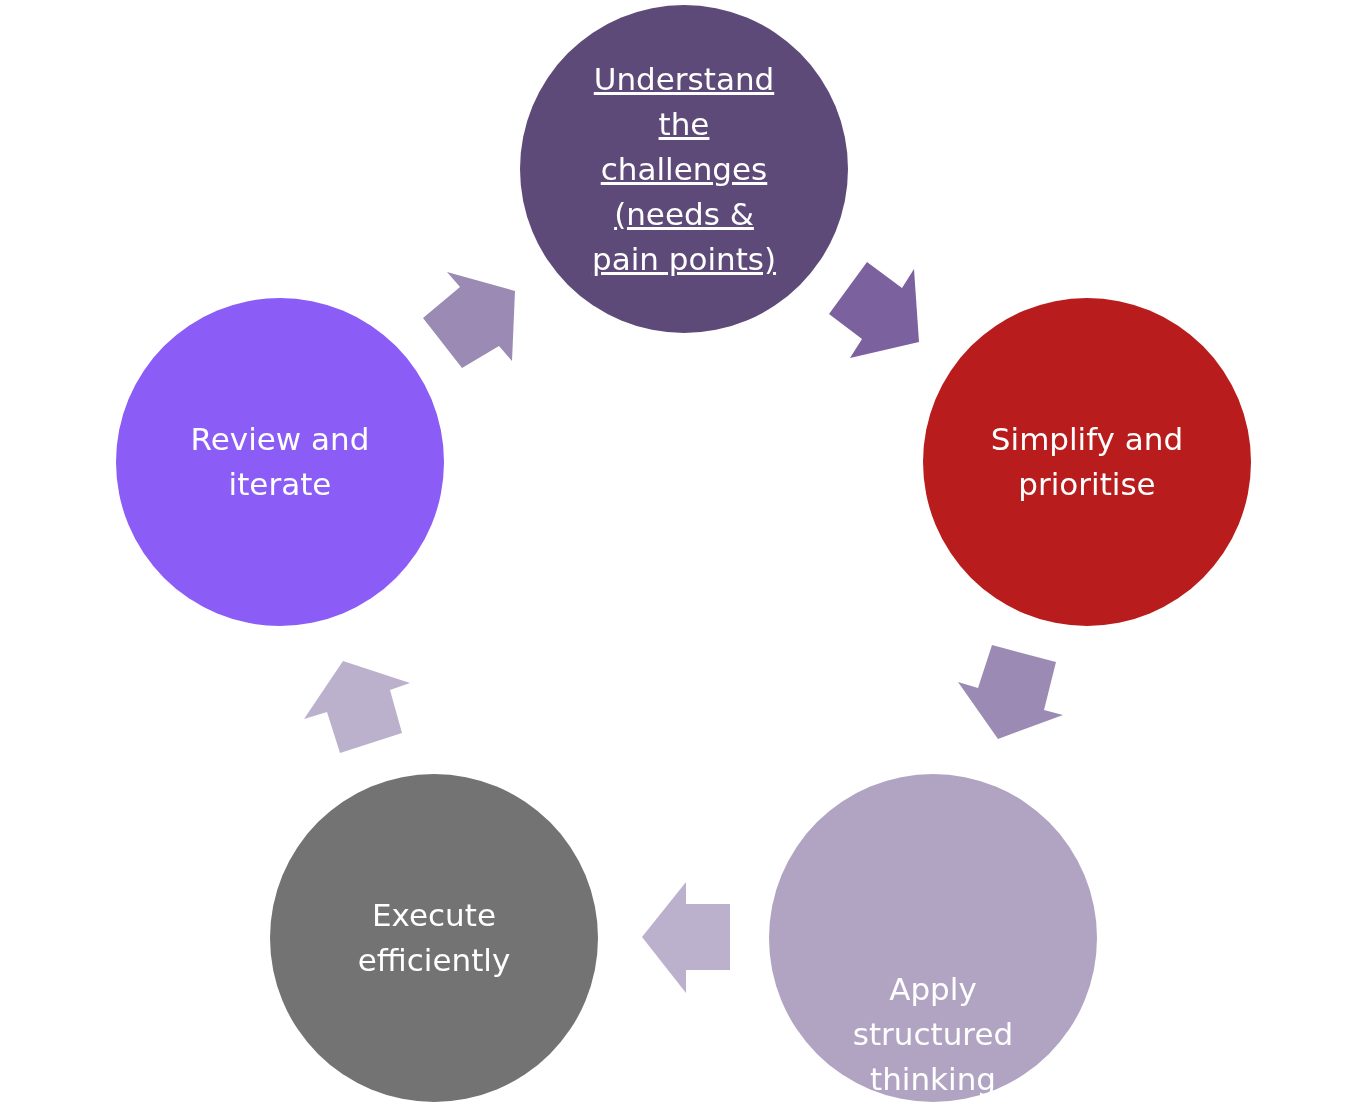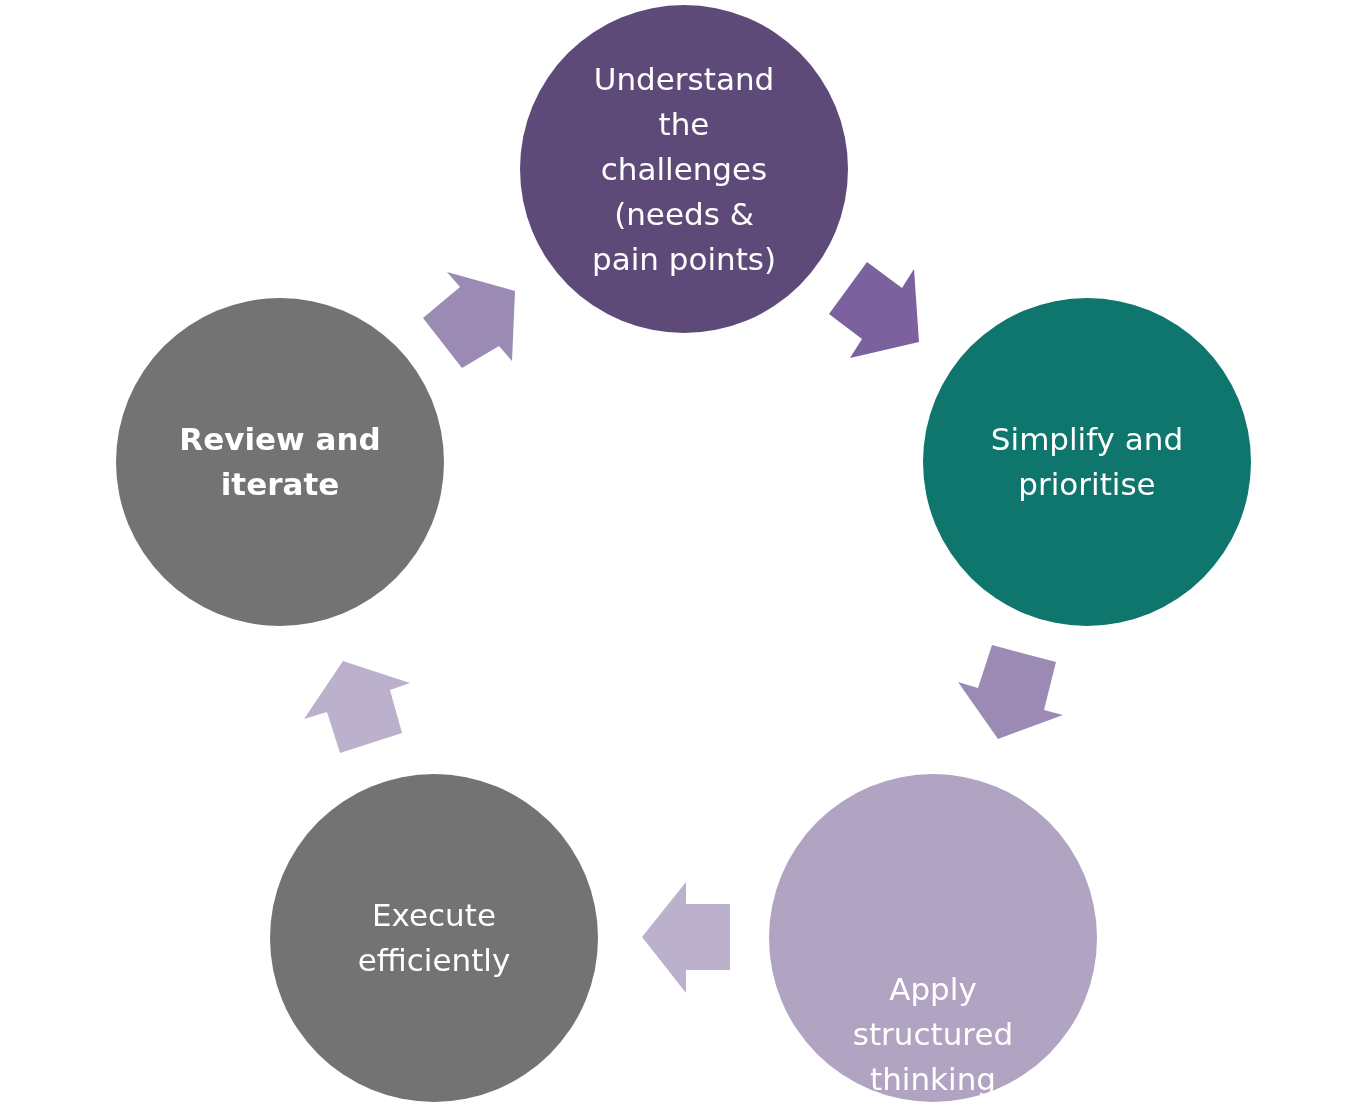--- a/index.html
+++ b/index.html
@@ -15,36 +15,36 @@
 <body>
 
 <svg id="arrows" width="1366" height="1107">
   <polygon id="arrow-0" points="867,262 902,288 914,269 919,342 850,358 862,339 829,314" fill="#7b629e"></polygon>
   <polygon id="arrow-1" points="992,645 1056,662 1044,710 1063,715 998,739 958,682 978,688" fill="#9b8bb4"></polygon>
   <polygon id="arrow-2" points="730,904 730,970 686,970 686,993 642,937 686,882 686,904" fill="#bbb1cd"></polygon>
   <polygon id="arrow-3" points="402,733 340,753 327,712 304,719 343,661 410,683 390,690" fill="#bbb1cd"></polygon>
   <polygon id="arrow-4" points="423,318 460,287 447,272 515,291 512,361 499,346 462,368" fill="#9b8bb4"></polygon>
 </svg>
 
-<div class="node" id="node-0" style="left: 520px; top: 5px; width: 328px; height: 328px; background: rgb(94, 74, 120);">
+<div class="node" id="node-0" style="left: 520px; top: 5px; width: 328px; height: 328px; background: rgb(94, 74, 120); text-decoration: underline;">
   <span>Understand
 the
 challenges
 (needs &amp;
 pain points)</span>
 </div>
-<div class="node" id="node-1" style="left: 923px; top: 298px; width: 328px; height: 328px; background: #0f766e;">
+<div class="node" id="node-1" style="left: 923px; top: 298px; width: 328px; height: 328px; background: #b91c1c;">
   <span>Simplify and
 prioritise</span>
 </div>
 <div class="node" id="node-2" style="left: 769px; top: 774px; width: 328px; height: 328px; background: rgb(177, 164, 194); align-items: flex-end;">
   <span>Apply
 structured
 thinking</span>
 </div>
 <div class="node" id="node-3" style="left: 270px; top: 774px; width: 328px; height: 328px; background: #737373;">
   <span>Execute
 efficiently</span>
 </div>
-<div class="node" id="node-4" style="left: 116px; top: 298px; width: 328px; height: 328px; background: #737373; font-weight: bold;">
+<div class="node" id="node-4" style="left: 116px; top: 298px; width: 328px; height: 328px; background: #8b5cf6;">
   <span>Review and
 iterate</span>
 </div>
 
 </body></html>

